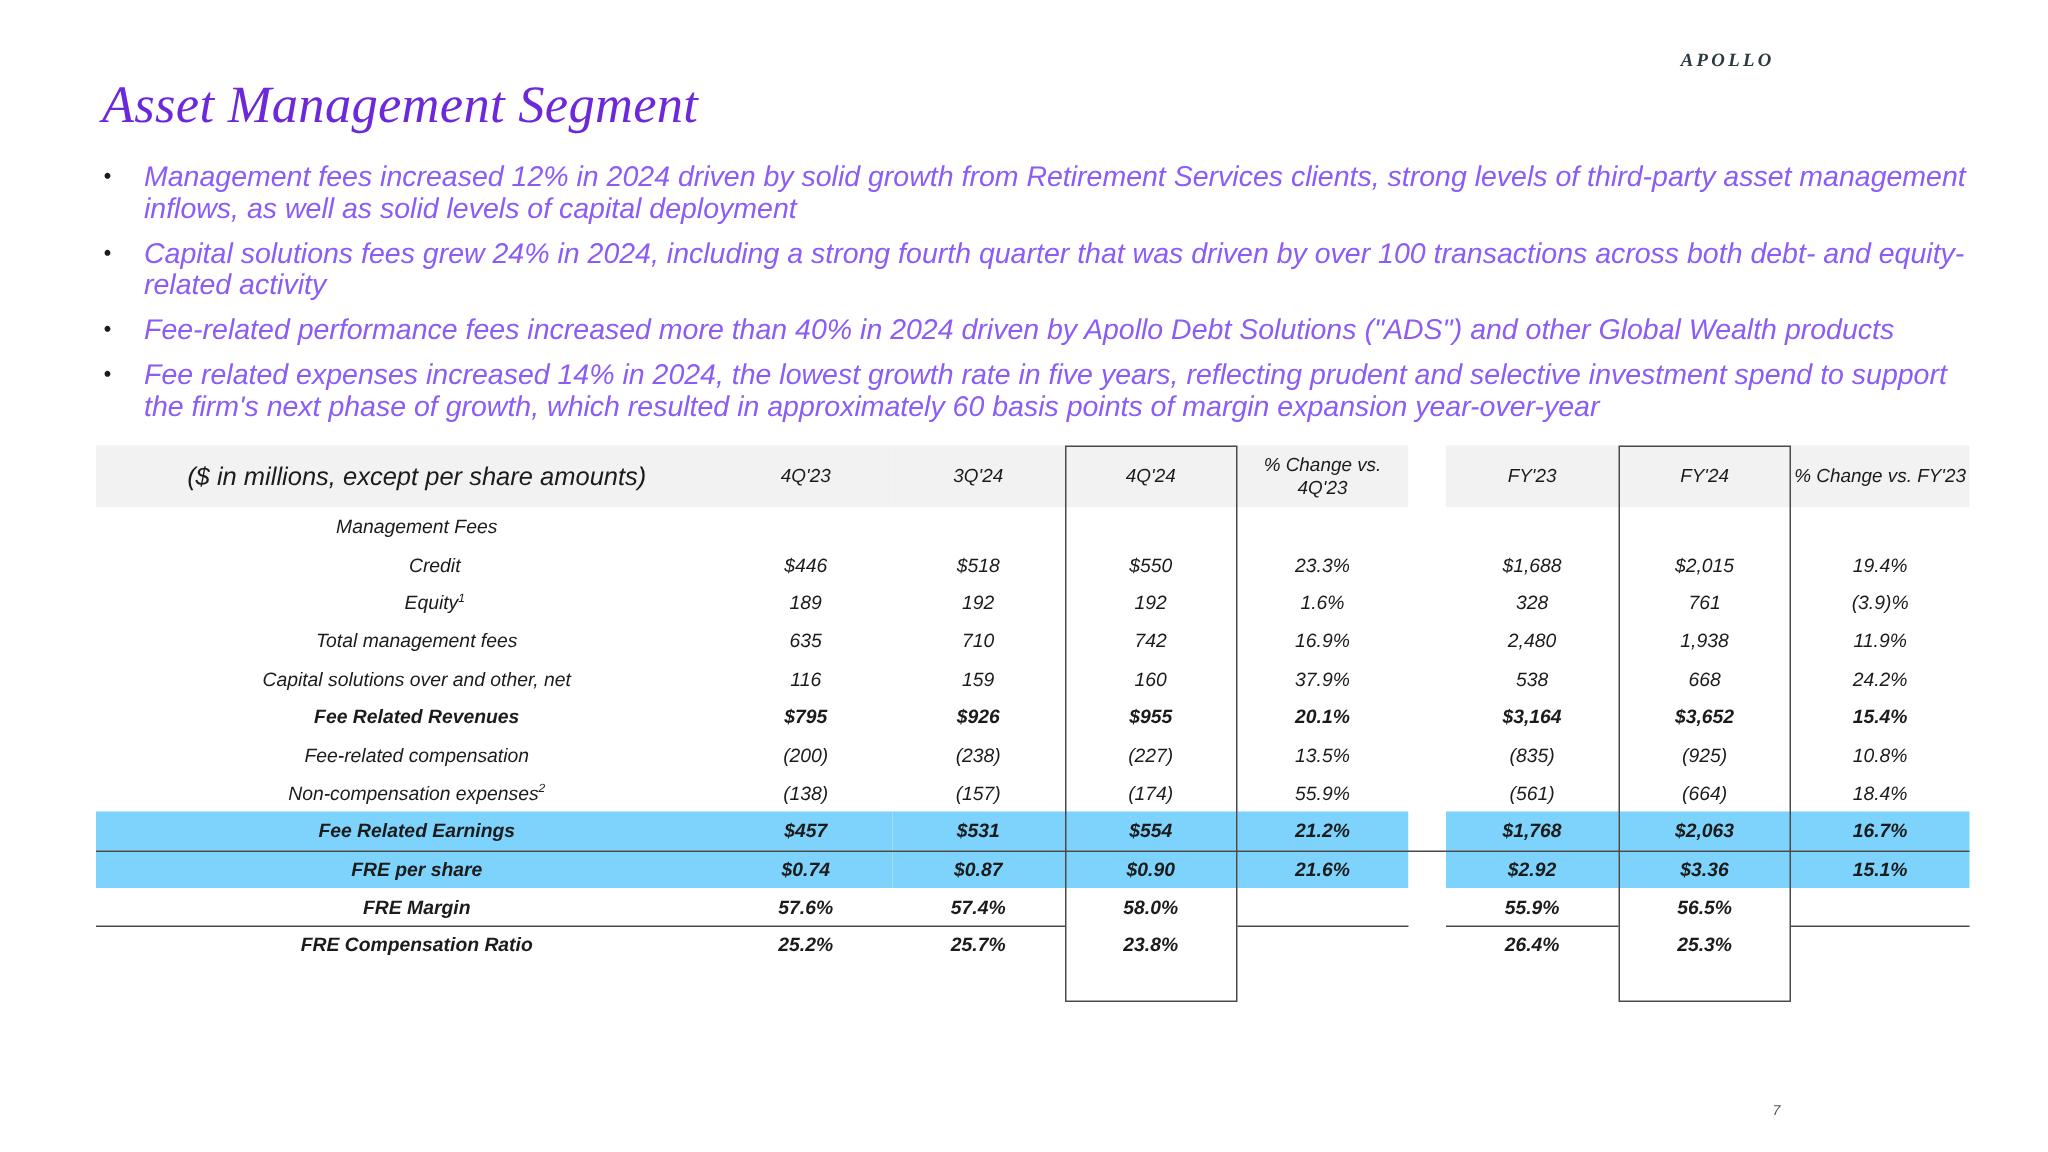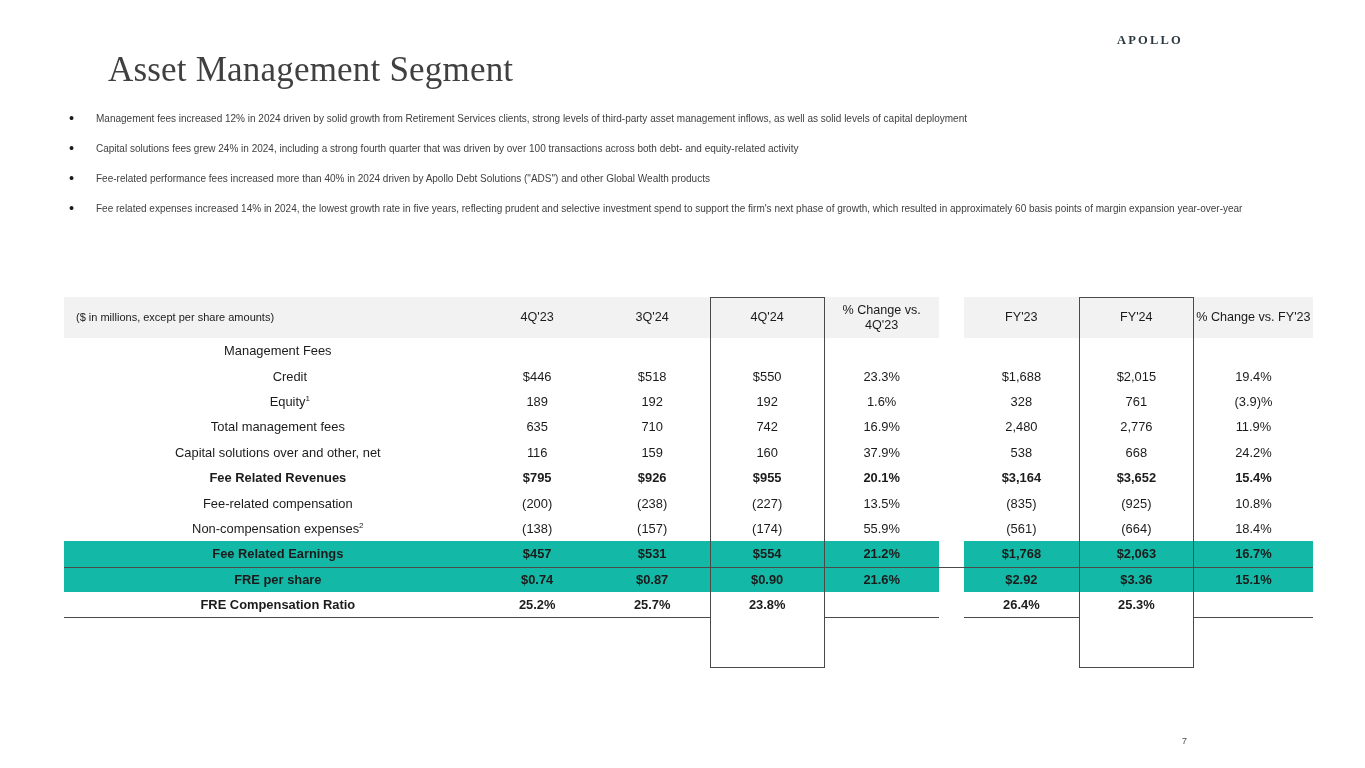--- a/index.html
+++ b/index.html
@@ -13,41 +13,41 @@
     font-family: "Liberation Sans", sans-serif;
     color: #1b1b1b;
     position: relative;
     overflow: hidden;
   }
   .slide {
     position: relative;
     width: 1239px;
     height: 768px;
     box-sizing: border-box;
+    font-style: italic;
   }
   .brand {
     position: absolute;
     top: 33px;
     right: 56px;
     font-family: "Liberation Serif", serif;
     font-size: 12.5px;
     letter-spacing: 2.2px;
     font-weight: 700;
     color: #2b3a42;
   }
   .title {
     position: absolute;
     left: 68px;
     top: 50px;
     font-family: "Liberation Serif", serif;
     font-size: 35px;
     font-weight: 400;
-    color: #404040;
+    color: #6d28d9;
     letter-spacing: 0.2px;
-    margin-left: 40px;
   }
   .bullets {
     position: absolute;
     left: 66px;
     top: 108px;
     width: 1245px;
   }
   .bullet {
     display: flex;
     align-items: flex-start;
@@ -57,23 +57,23 @@
     width: 30px;
     flex: 0 0 30px;
     font-size: 14.5px;
     line-height: 21px;
     color: #1b1b1b;
     text-align: left;
     padding-left: 3px;
     box-sizing: border-box;
   }
   .bullet .btext {
-    font-size: 10px;
+    font-size: 19px;
     line-height: 21px;
-    color: #404040;
+    color: #8b5cf6;
   }
   
   .table-wrap {
     position: absolute;
     left: 64px;
     top: 297px;
     width: 1249px;
   }
   table.fin {
     border-collapse: collapse;
@@ -95,40 +95,40 @@
   thead th {
     height: 41px;
     font-weight: 400;
     font-size: 12.6px;
     color: #1b1b1b;
     text-align: center;
     background: #f2f2f2;
     line-height: 15px;
   }
   thead th.lbl {
-    text-align: left;
+    text-align: center;
     padding-left: 12px;
-    font-size: 11px;
+    font-size: 17px;
   }
   thead th.gap { background: #ffffff; }
 
   tbody td {
     height: 25.4px;
     font-size: 12.9px;
     text-align: center;
     color: #1b1b1b;
   }
   tbody td.lbl {
     text-align: center;
     padding-left: 12px;
   }
   tbody td.gap { background: transparent; }
   tr.indent td.lbl { padding-left: 36px; }
   tr.bold td { font-weight: 700; }
-  tr.fre td { background: #14b8a6; font-weight: 700; }
+  tr.fre td { background: #7dd3fc; font-weight: 700; }
   tr.fre td.gap { background: #ffffff; }
 
   .rule {
     position: absolute;
     left: 0;
     width: 1249px;
     height: 1px;
     background: #4a4a4a;
   }
 
@@ -237,21 +237,21 @@
             <td>(3.9)%</td>
           </tr>
           <tr class="">
             <td class="lbl"><span>Total management fees</span></td>
             <td>635</td>
             <td>710</td>
             <td>742</td>
             <td>16.9%</td>
             <td class="gap"></td>
             <td>2,480</td>
-            <td>2,776</td>
+            <td>1,938</td>
             <td>11.9%</td>
           </tr>
           <tr class="">
             <td class="lbl"><span>Capital solutions over and other, net</span></td>
             <td>116</td>
             <td>159</td>
             <td>160</td>
             <td>37.9%</td>
             <td class="gap"></td>
             <td>538</td>
@@ -305,20 +305,31 @@
           <tr class="bold fre">
             <td class="lbl"><span>FRE per share</span></td>
             <td>$0.74</td>
             <td>$0.87</td>
             <td>$0.90</td>
             <td>21.6%</td>
             <td class="gap"></td>
             <td>$2.92</td>
             <td>$3.36</td>
             <td>15.1%</td>
+          </tr>
+          <tr class="bold">
+            <td class="lbl"><span>FRE Margin</span></td>
+            <td>57.6%</td>
+            <td>57.4%</td>
+            <td>58.0%</td>
+            <td></td>
+            <td class="gap"></td>
+            <td>55.9%</td>
+            <td>56.5%</td>
+            <td></td>
           </tr>
           <tr class="bold">
             <td class="lbl"><span>FRE Compensation Ratio</span></td>
             <td>25.2%</td>
             <td>25.7%</td>
             <td>23.8%</td>
             <td></td>
             <td class="gap"></td>
             <td>26.4%</td>
             <td>25.3%</td>

